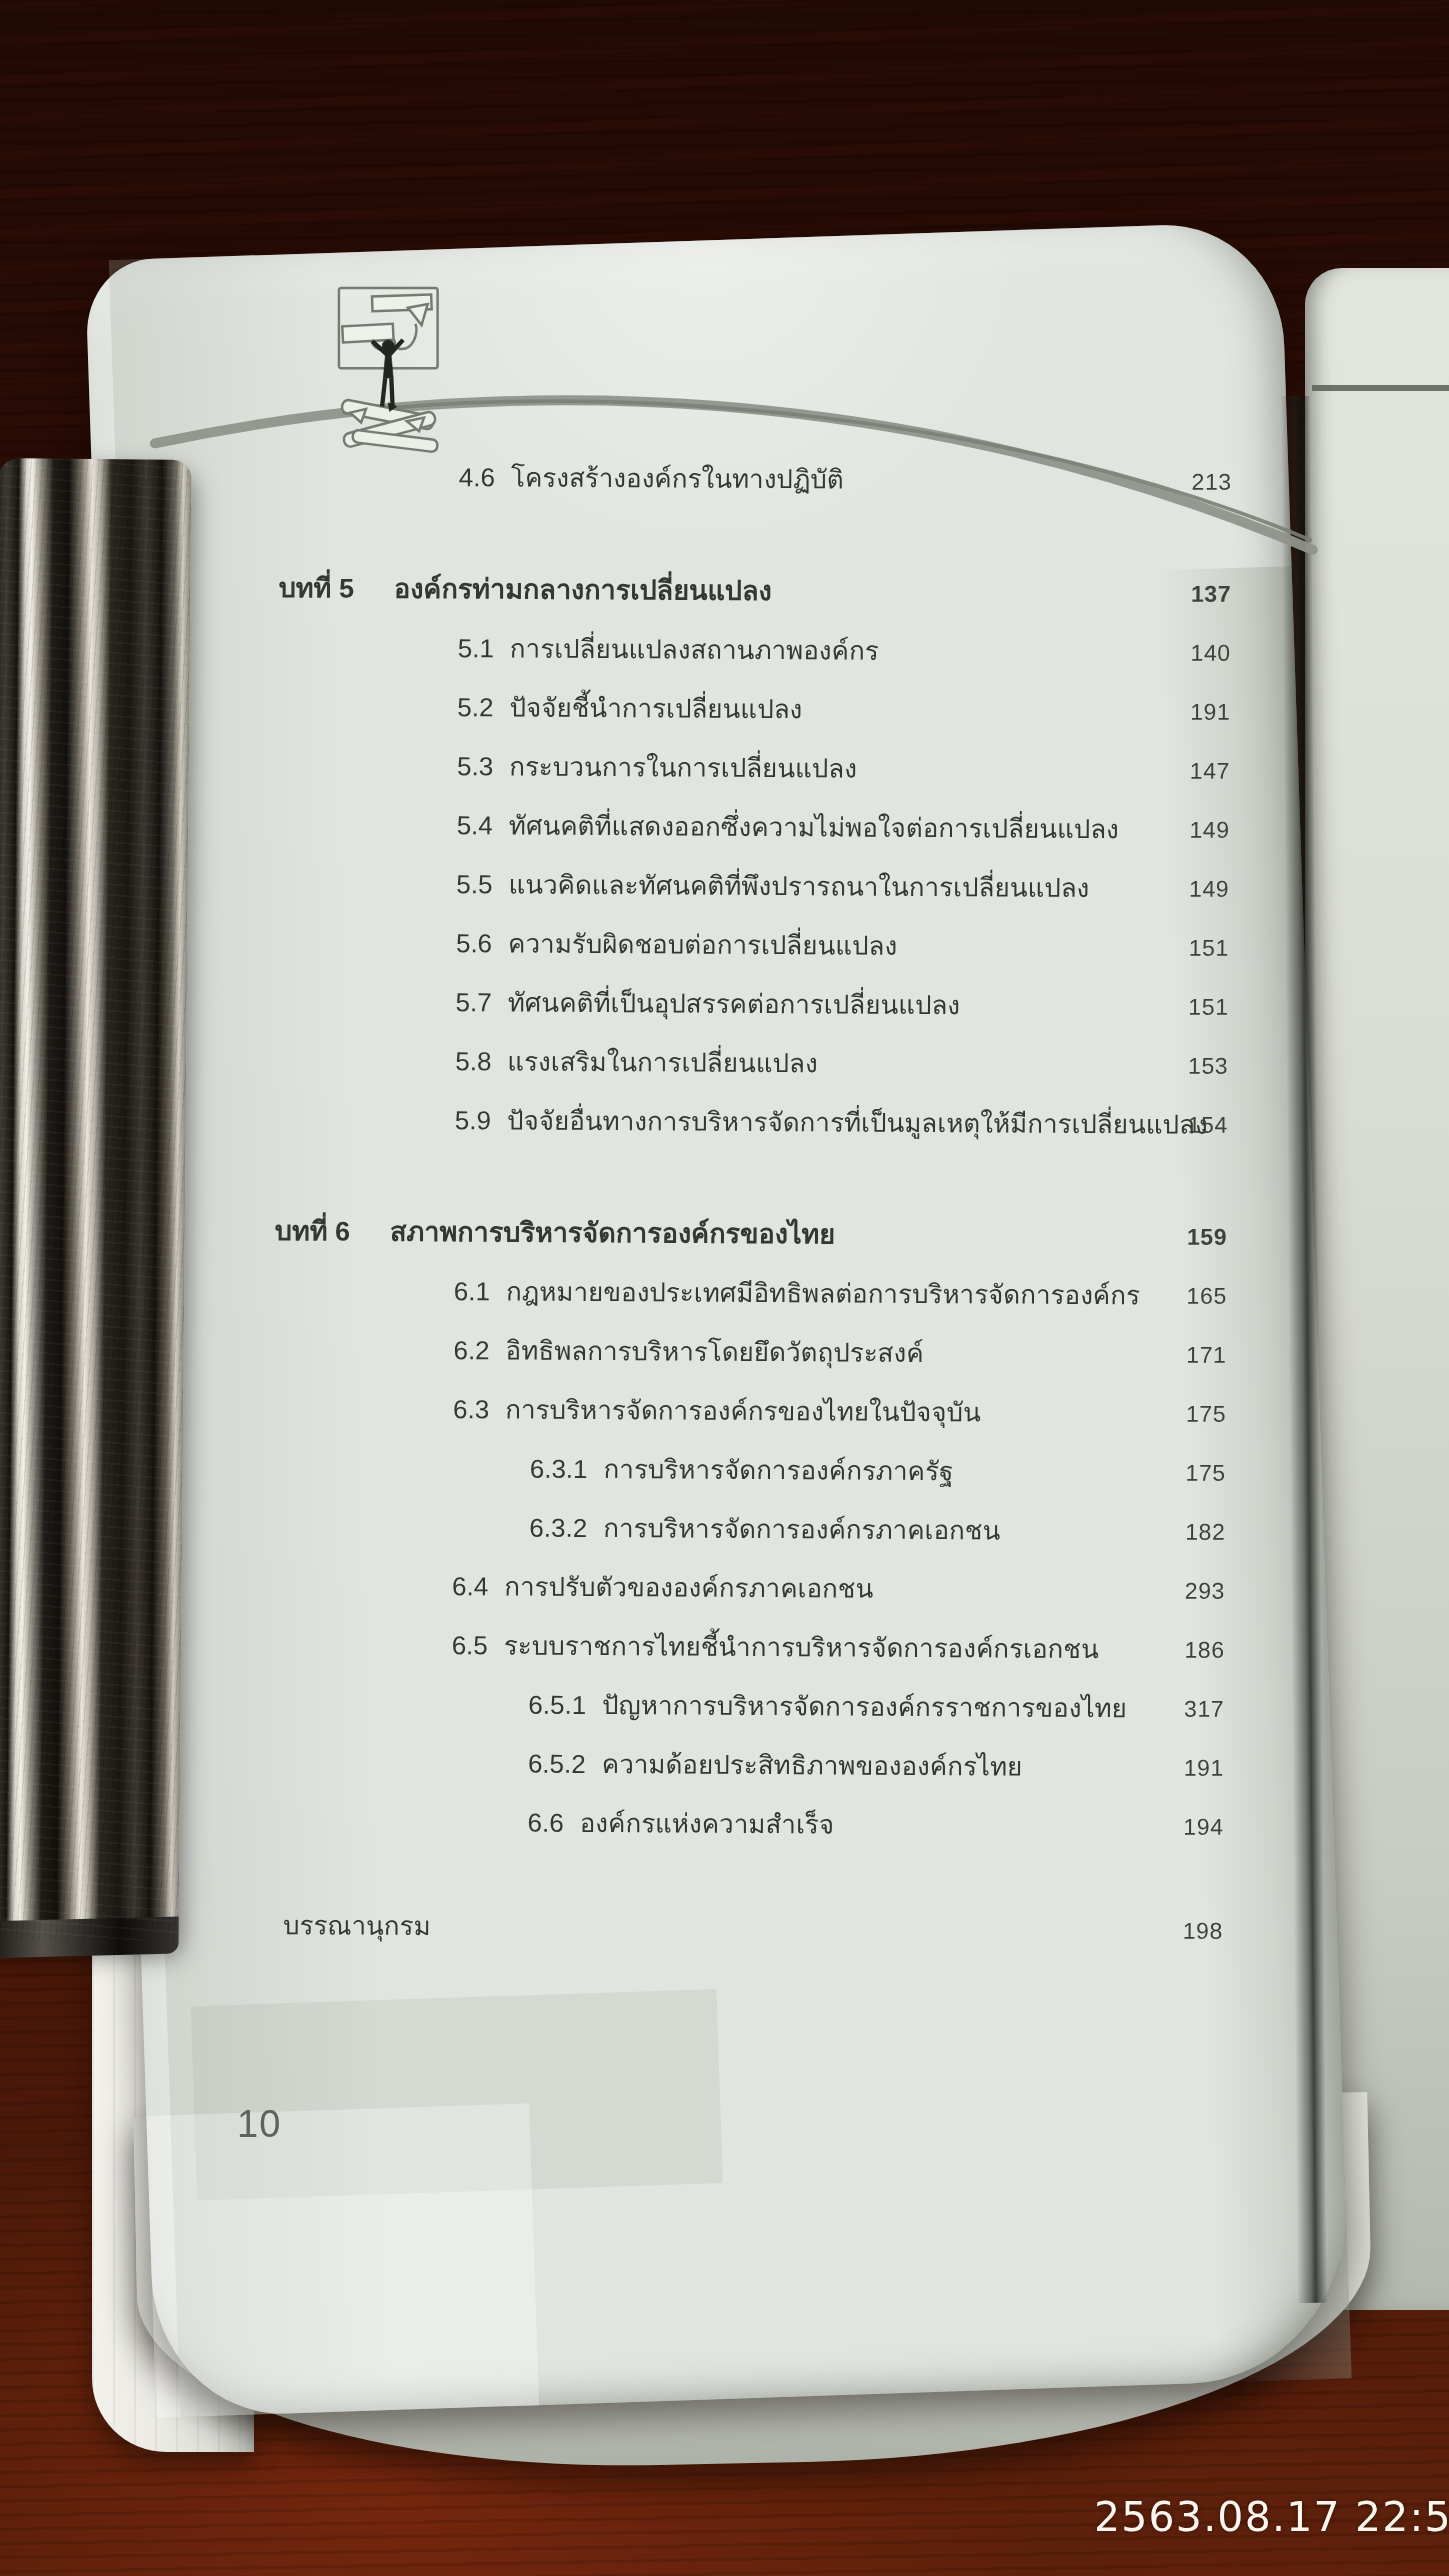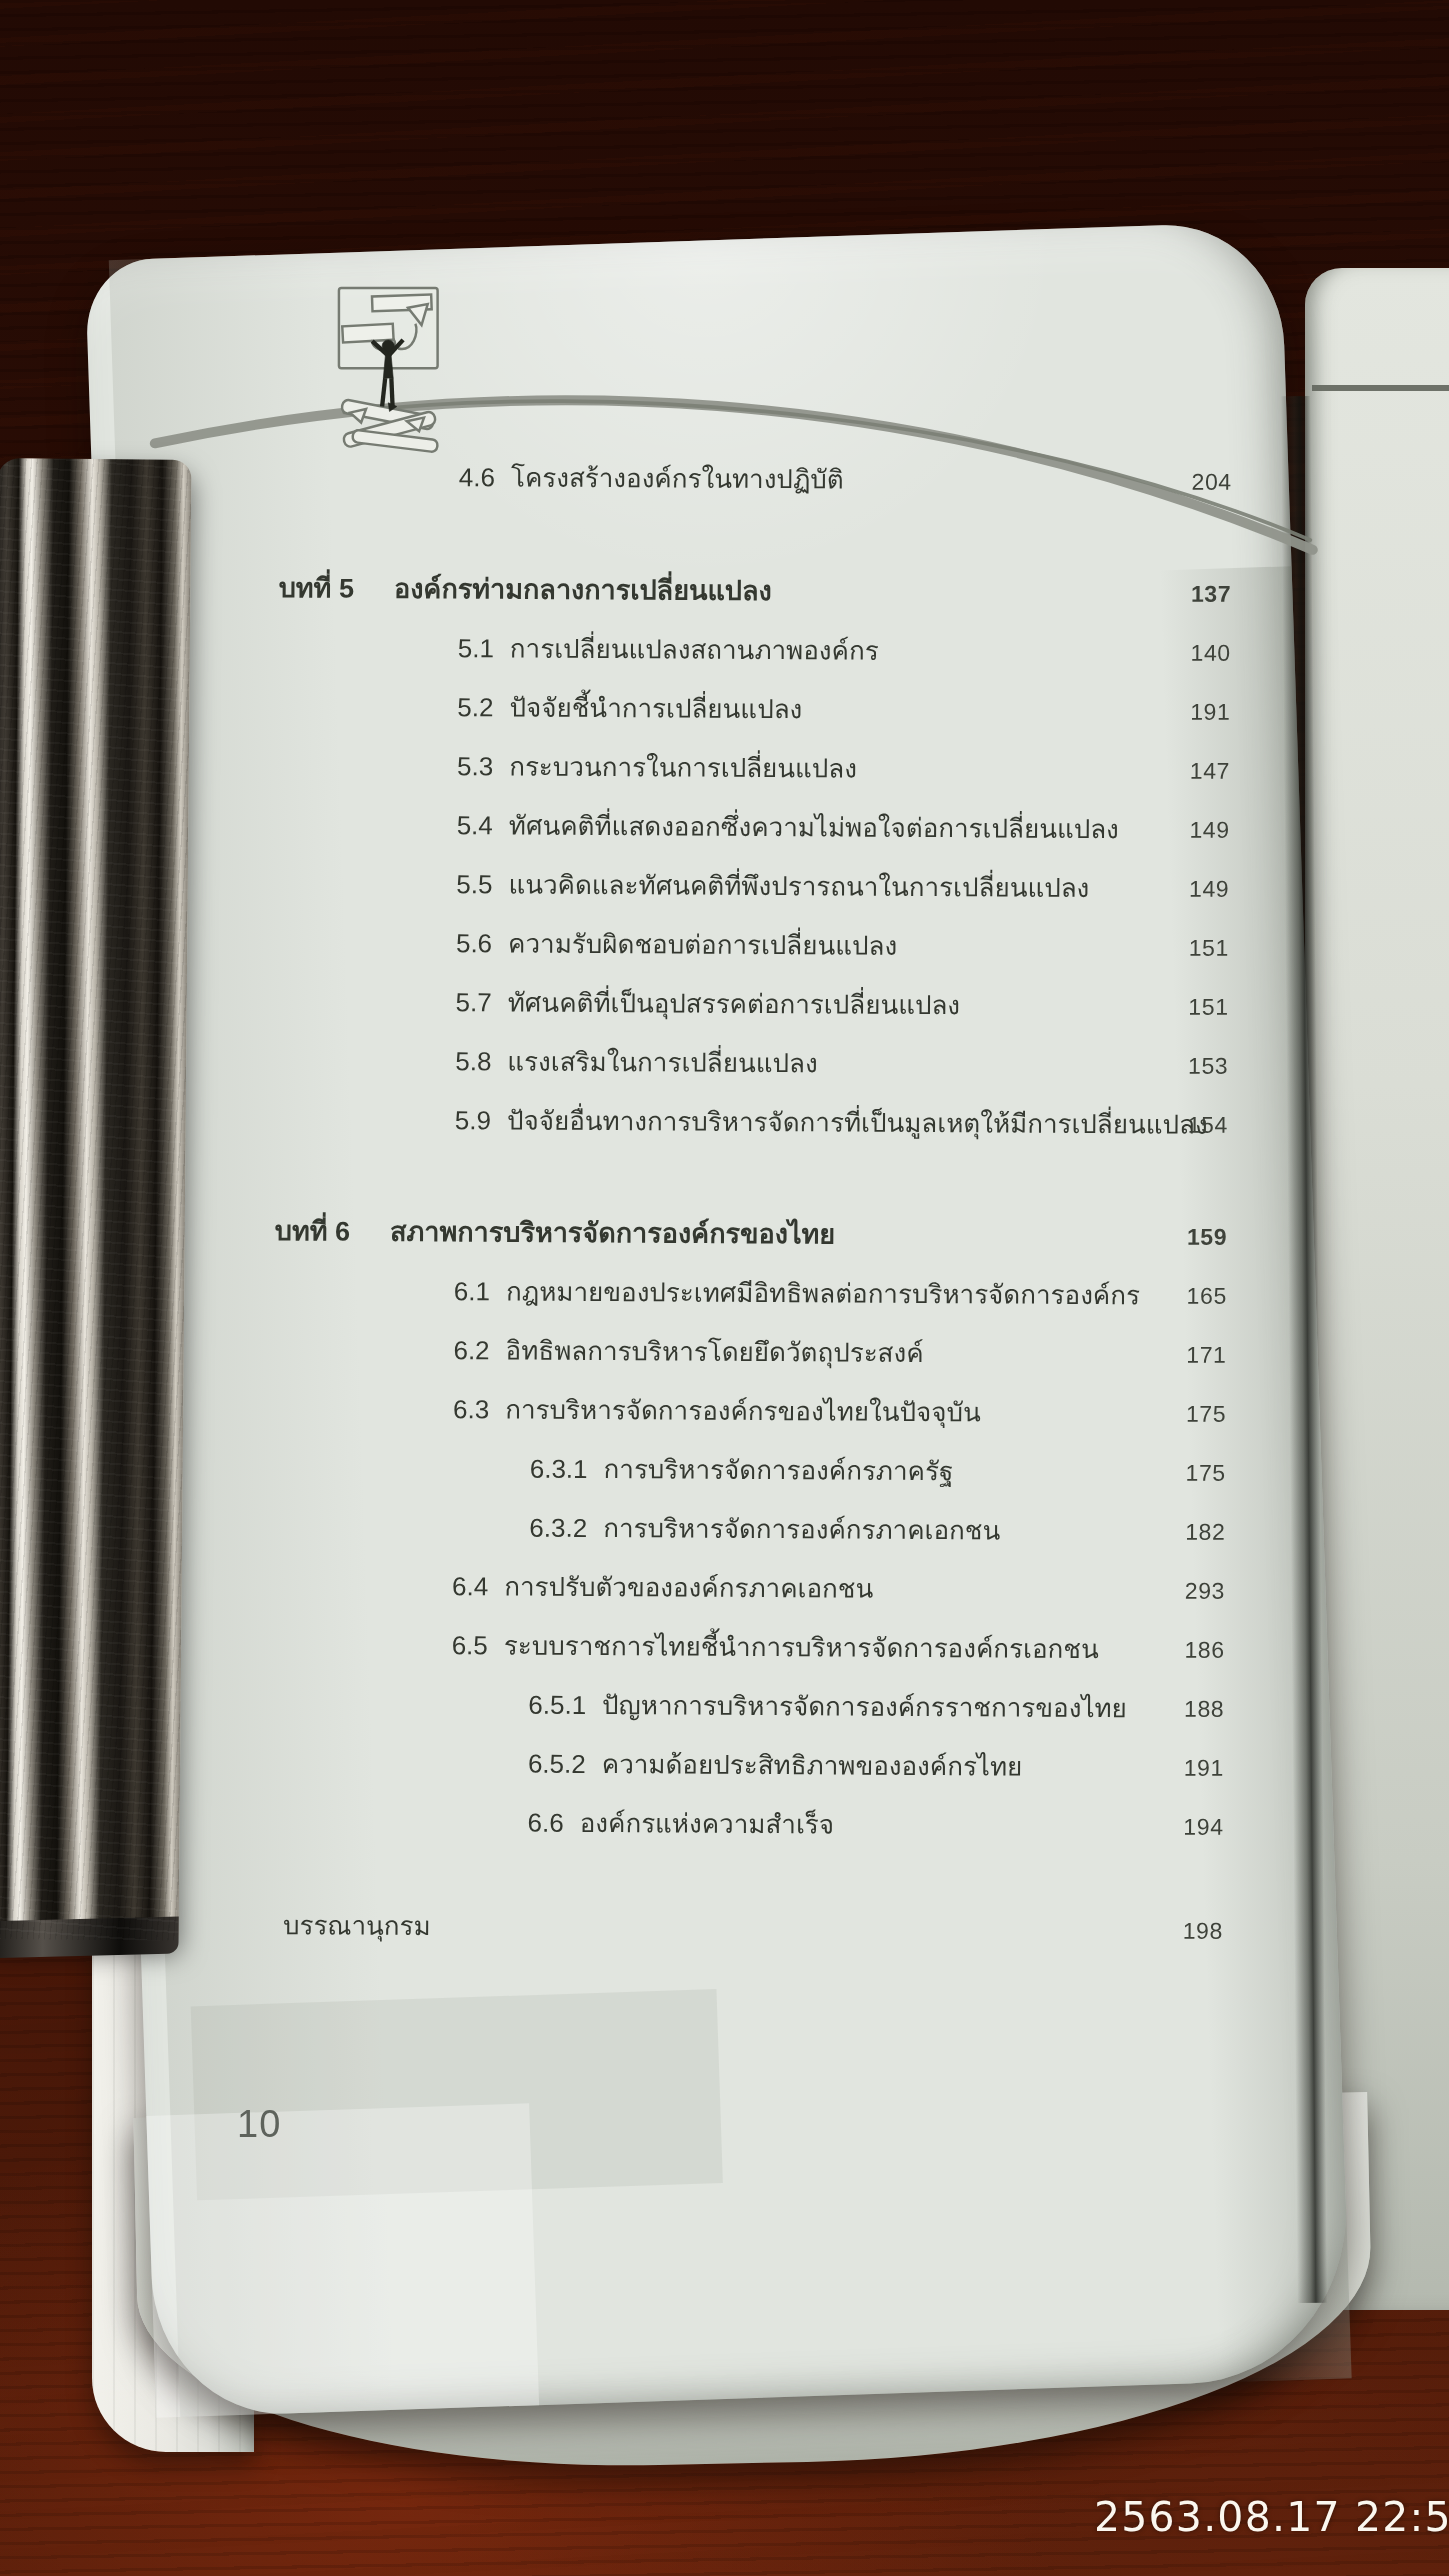--- a/index.html
+++ b/index.html
@@ -169,21 +169,21 @@
       <polygon points="88,200 102,206 90,214"></polygon>
     </g>
   </svg>
 </div>
 
 <div class="abs toc">
   <div id="toc-rows">
       <div class="toc-row item">
         <span class="num">4.6</span>
         <span class="label">โครงสร้างองค์กรในทางปฏิบัติ</span>
-        <span class="page">204</span>
+        <span class="page">213</span>
       </div>
       <div class="toc-row chapter">
         <span class="num">บทที่ 5</span>
         <span class="label">องค์กรท่ามกลางการเปลี่ยนแปลง</span>
         <span class="page">137</span>
       </div>
       <div class="toc-row item">
         <span class="num">5.1</span>
         <span class="label">การเปลี่ยนแปลงสถานภาพองค์กร</span>
         <span class="page">140</span>
@@ -264,21 +264,21 @@
         <span class="page">293</span>
       </div>
       <div class="toc-row item">
         <span class="num">6.5</span>
         <span class="label">ระบบราชการไทยชี้นำการบริหารจัดการองค์กรเอกชน</span>
         <span class="page">186</span>
       </div>
       <div class="toc-row sub">
         <span class="num">6.5.1</span>
         <span class="label">ปัญหาการบริหารจัดการองค์กรราชการของไทย</span>
-        <span class="page">188</span>
+        <span class="page">317</span>
       </div>
       <div class="toc-row sub">
         <span class="num">6.5.2</span>
         <span class="label">ความด้อยประสิทธิภาพขององค์กรไทย</span>
         <span class="page">191</span>
       </div>
       <div class="toc-row sub">
         <span class="num">6.6</span>
         <span class="label">องค์กรแห่งความสำเร็จ</span>
         <span class="page">194</span>

